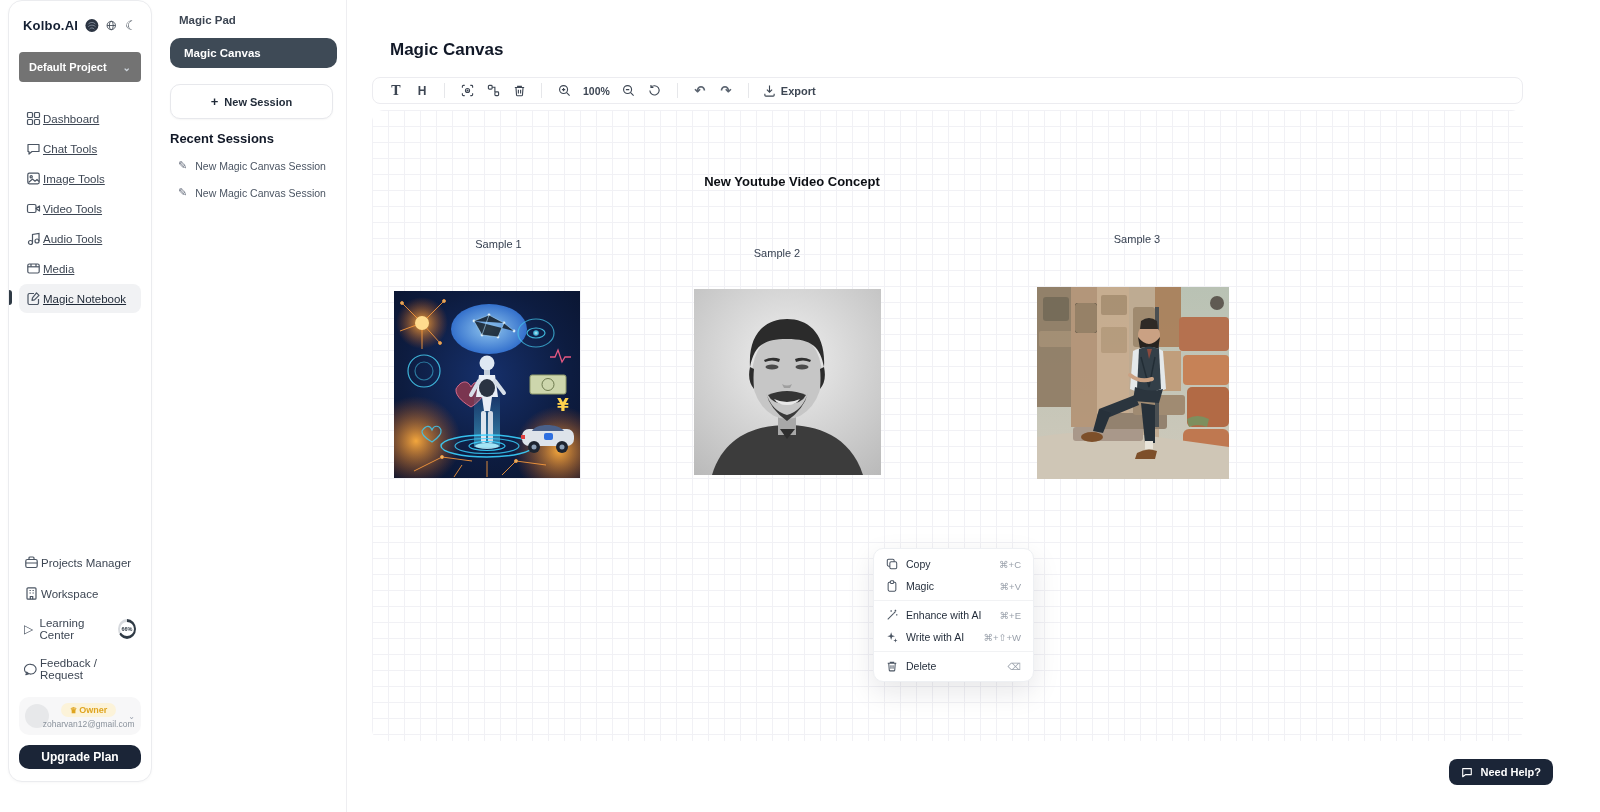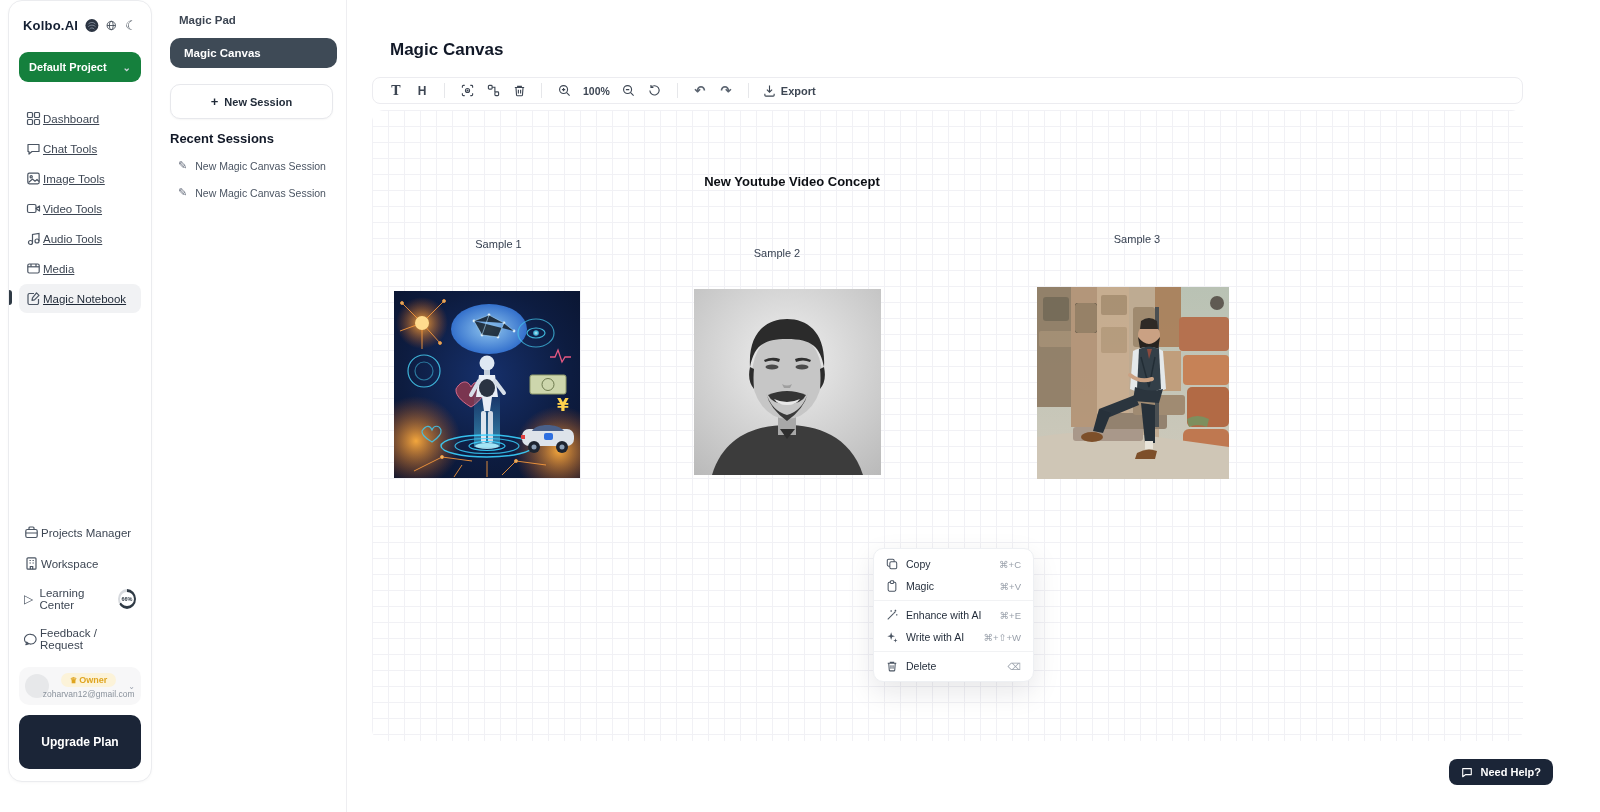--- a/index.html
+++ b/index.html
@@ -11,22 +11,22 @@
   .sidebar { position:absolute; left:8px; top:0; width:144px; height:782px;
     background:#fff; border:1px solid #ebecef; border-radius:14px; padding:14px 10px;
     box-shadow:0 1px 3px rgba(0,0,0,.03); }
   .logo-row { display:flex; align-items:center; gap:7px; padding:2px 4px; }
   .logo-text { font-size:13px; font-weight:800; color:#152033; letter-spacing:.2px; }
   .brain-badge { width:17px; height:17px; }
   .icon-btn { color:#3a4450; font-size:12px; line-height:1; cursor:pointer; }
   .globe-svg { width:13px; height:13px; color:#3a4450; }
   .moon-glyph { font-size:13px; margin-left:2px; }
 
-  .project-btn { margin-top:16px; width:100%; background:#15803d; color:#fff; border:none;
-    border-radius:9px; padding:9px 10px; font-size:11px; font-weight:600;
+  .project-btn { margin-top:16px; width:100%; background:#737373; color:#fff; border:none;
+    border-radius:4px; padding:9px 10px; font-size:11px; font-weight:600;
     display:flex; align-items:flex-end; justify-content:space-between; cursor:pointer;
     font-family:"Liberation Sans", sans-serif; }
   .chev { font-size:10px; color:#cfd6dd; }
 
   .nav { margin-top:22px; display:flex; flex-direction:column; gap:1px; }
   .nav-item { position:relative; display:flex; align-items:center; gap:2px; padding:7px 7px;
     font-size:11.5px; font-weight:500; color:#3d4653; border-radius:8px; cursor:pointer;text-decoration:underline; }
   .nav-item .nicon { width:15px; height:15px; color:#4b5563; flex:0 0 auto; }
   .nav-item.active { background:#f1f2f4; color:#1f2937; }
   .nav-item.active::before { content:""; position:absolute; left:-10px; top:6px; width:3px; height:15px;
@@ -46,21 +46,21 @@
     display:flex; align-items:center; gap:6px; cursor:pointer; }
   .avatar { width:24px; height:24px; border-radius:50%; background:#e7e8ea; flex:0 0 auto; }
   .user-info { flex:1; display:flex; flex-direction:column; align-items:center; gap:2px; min-width:0; }
   .owner-badge { background:#fcf3d9; color:#dfa520; font-size:9px; font-weight:700;
     border-radius:999px; padding:2px 9px; display:flex; align-items:center; gap:2px; }
   .owner-badge .crown { font-size:8px; }
   .user-email { font-size:8.5px; color:#8a929c; white-space:nowrap; }
   .user-chev { font-size:8px; color:#9ca3af; }
 
   .upgrade-btn { margin-top:10px; width:100%; background:#1b2537; color:#fff; border:none;
-    border-radius:10px; padding:20px 0; font-size:12px; font-weight:700; cursor:pointer;
+    border-radius:10px; padding:5px 0; font-size:12px; font-weight:700; cursor:pointer;
     font-family:"Liberation Sans", sans-serif; }
 
   
   .subsidebar { position:absolute; left:155px; top:0; width:192px; height:812px;
     border-right:1px solid #eeeef1; background:#fff; }
   .tab-pad { padding:14px 0 0 24px; font-size:11.5px; font-weight:600; color:#3d4653; cursor:pointer; }
   .tab-canvas { margin:12px 9px 0 15px; background:#3e4a56; color:#fff; border-radius:10px;
     padding:9px 14px; font-size:11.5px; font-weight:600; cursor:pointer; }
   .new-session-btn { margin:16px 9px 0 15px; background:#fff; border:1px solid #e7e8ec; border-radius:10px;
     padding:9px 0; font-size:11px; font-weight:600; color:#1f2937; display:flex; align-items:center;

